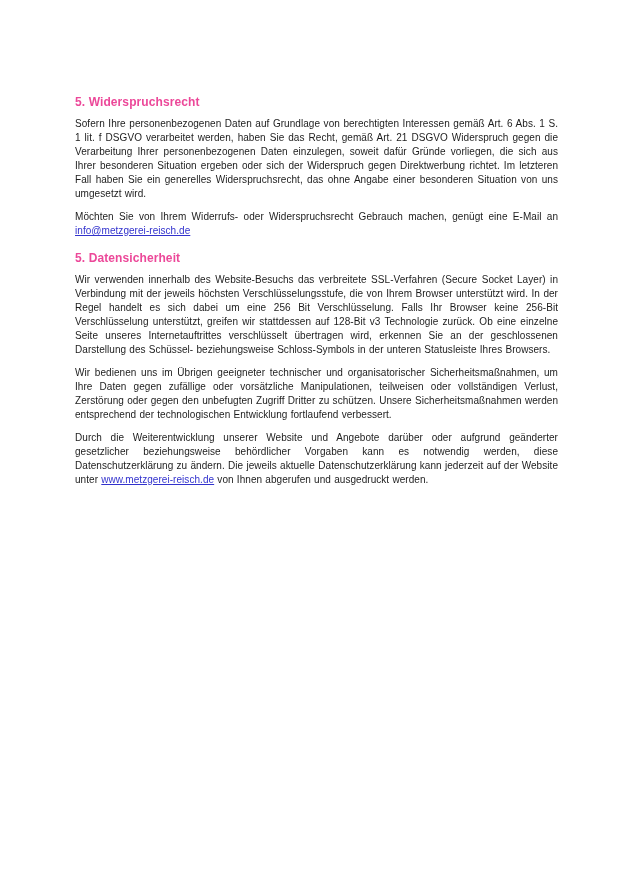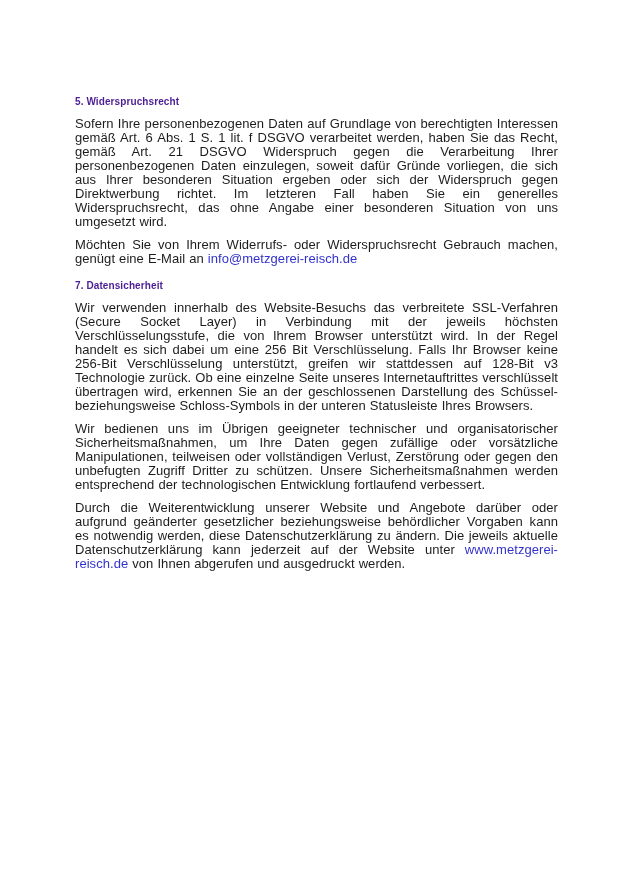--- a/index.html
+++ b/index.html
@@ -13,51 +13,52 @@
     color: #1c1c1c;
     overflow: hidden;
   }
   .content {
     position: absolute;
     left: 75px;
     top: 95px;
     width: 483px;
   }
   .section-heading {
-    font-size: 10px;
+    font-size: 12px;
     line-height: 14px;
     font-weight: bold;
-    color: #4c1d95;
+    color: #ec4899;
     margin: 13px 0 8px 0;
     letter-spacing: 0.1px;
   }
   .section-heading.first { margin-top: 0; }
   .para {
-    font-size: 13px;
+    font-size: 10px;
     line-height: 14px;
     text-align: justify;
     margin: 0 0 9px 0;
     letter-spacing: 0.05px;
     word-spacing: 0.4px;
   }
   a.doc-link {
     color: #3232cd;
+    text-decoration: underline;
     cursor: pointer;
   }
 </style>
 </head>
 <body>
 
 <div class="page">
   <div class="content">
 
     <h2 class="section-heading first">5. Widerspruchsrecht</h2>
     <p class="para">Sofern Ihre personenbezogenen Daten auf Grundlage von berechtigten Interessen gemäß Art. 6 Abs. 1 S. 1 lit. f DSGVO verarbeitet werden, haben Sie das Recht, gemäß Art. 21 DSGVO Widerspruch gegen die Verarbeitung Ihrer personenbezogenen Daten einzulegen, soweit dafür Gründe vorliegen, die sich aus Ihrer besonderen Situation ergeben oder sich der Widerspruch gegen Direktwerbung richtet. Im letzteren Fall haben Sie ein generelles Widerspruchsrecht, das ohne Angabe einer besonderen Situation von uns umgesetzt wird.</p>
     <p class="para"><span>Möchten Sie von Ihrem Widerrufs- oder Widerspruchsrecht Gebrauch machen, genügt eine E-Mail an </span><a class="doc-link">info@metzgerei-reisch.de</a></p>
 
-    <h2 class="section-heading">7. Datensicherheit</h2>
+    <h2 class="section-heading">5. Datensicherheit</h2>
     <p class="para">Wir verwenden innerhalb des Website-Besuchs das verbreitete SSL-Verfahren (Secure Socket Layer) in Verbindung mit der jeweils höchsten Verschlüsselungsstufe, die von Ihrem Browser unterstützt wird. In der Regel handelt es sich dabei um eine 256 Bit Verschlüsselung. Falls Ihr Browser keine 256-Bit Verschlüsselung unterstützt, greifen wir stattdessen auf 128-Bit v3 Technologie zurück. Ob eine einzelne Seite unseres Internetauftrittes verschlüsselt übertragen wird, erkennen Sie an der geschlossenen Darstellung des Schüssel- beziehungsweise Schloss-Symbols in der unteren Statusleiste Ihres Browsers.</p>
     <p class="para">Wir bedienen uns im Übrigen geeigneter technischer und organisatorischer Sicherheitsmaßnahmen, um Ihre Daten gegen zufällige oder vorsätzliche Manipulationen, teilweisen oder vollständigen Verlust, Zerstörung oder gegen den unbefugten Zugriff Dritter zu schützen. Unsere Sicherheitsmaßnahmen werden entsprechend der technologischen Entwicklung fortlaufend verbessert.</p>
 
     <p class="para"><span>Durch die Weiterentwicklung unserer Website und Angebote darüber oder aufgrund geänderter gesetzlicher beziehungsweise behördlicher Vorgaben kann es notwendig werden, diese Datenschutzerklärung zu ändern. Die jeweils aktuelle Datenschutzerklärung kann jederzeit auf der Website unter </span><a class="doc-link">www.metzgerei-reisch.de</a><span> von Ihnen abgerufen und ausgedruckt werden.</span></p>
 
   </div>
 </div>
 
 </body></html>

